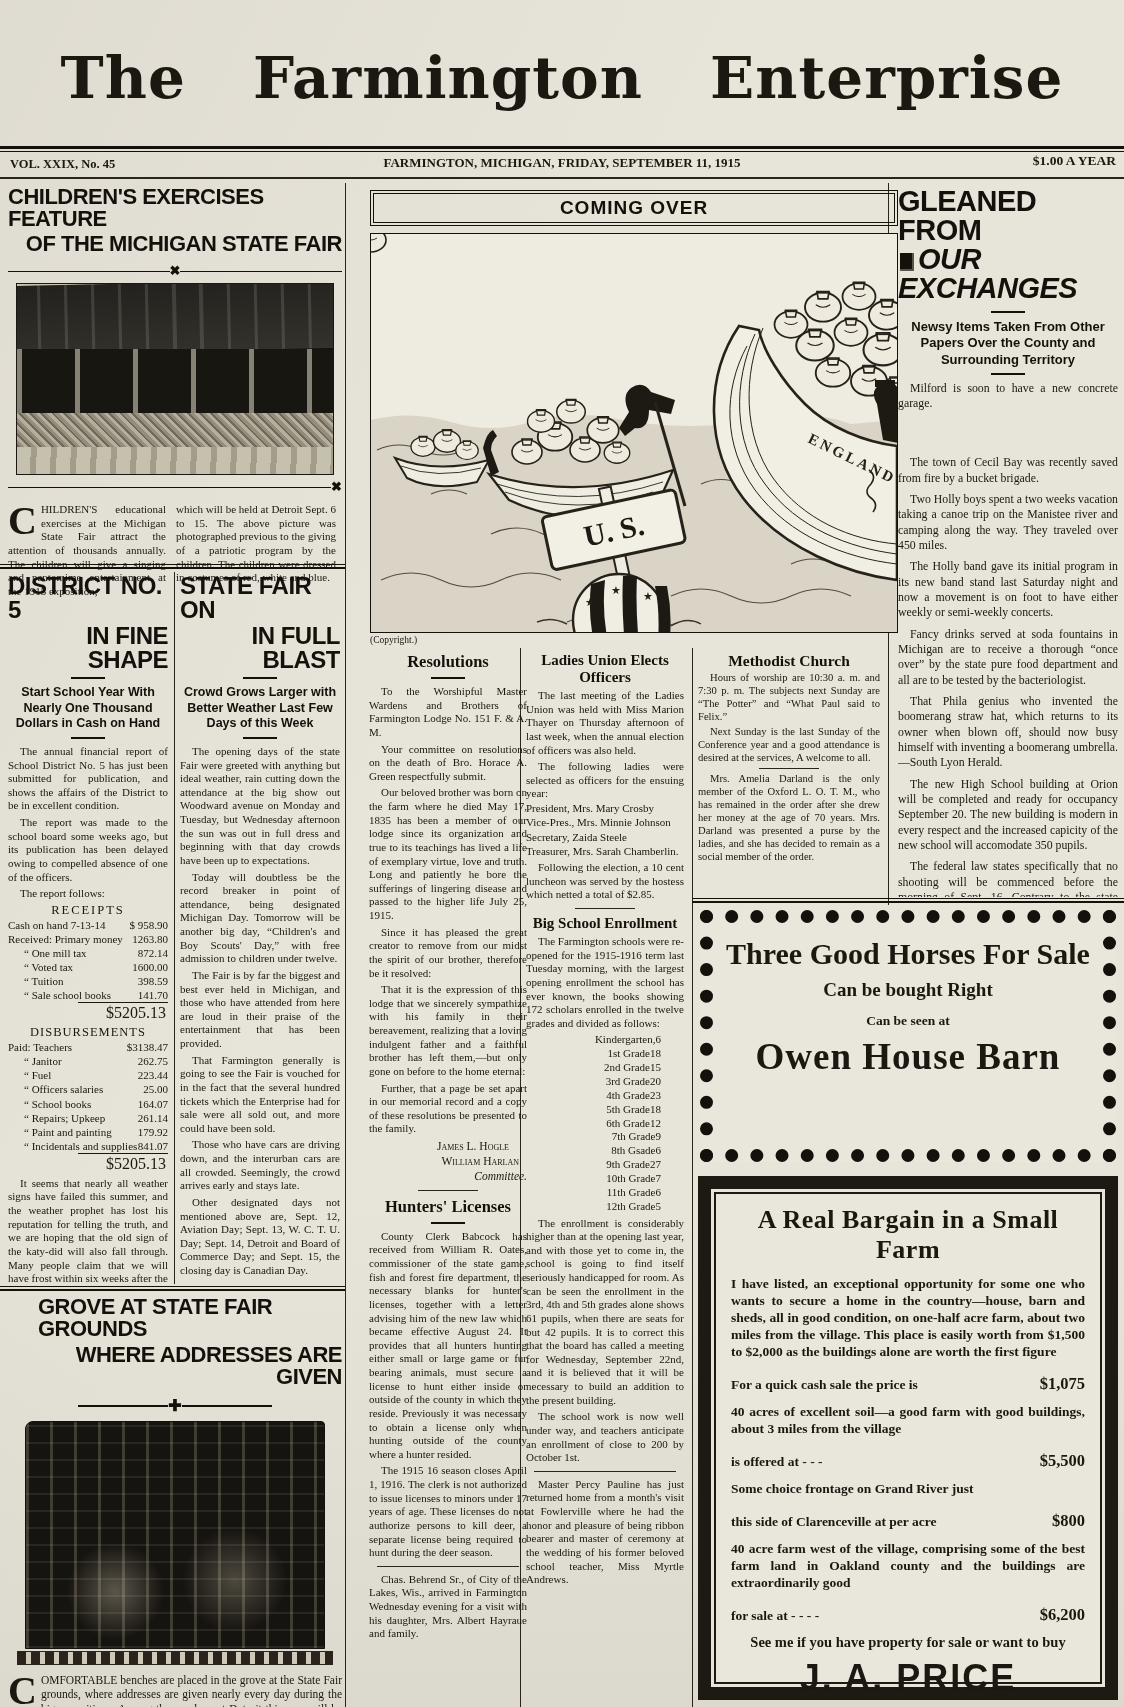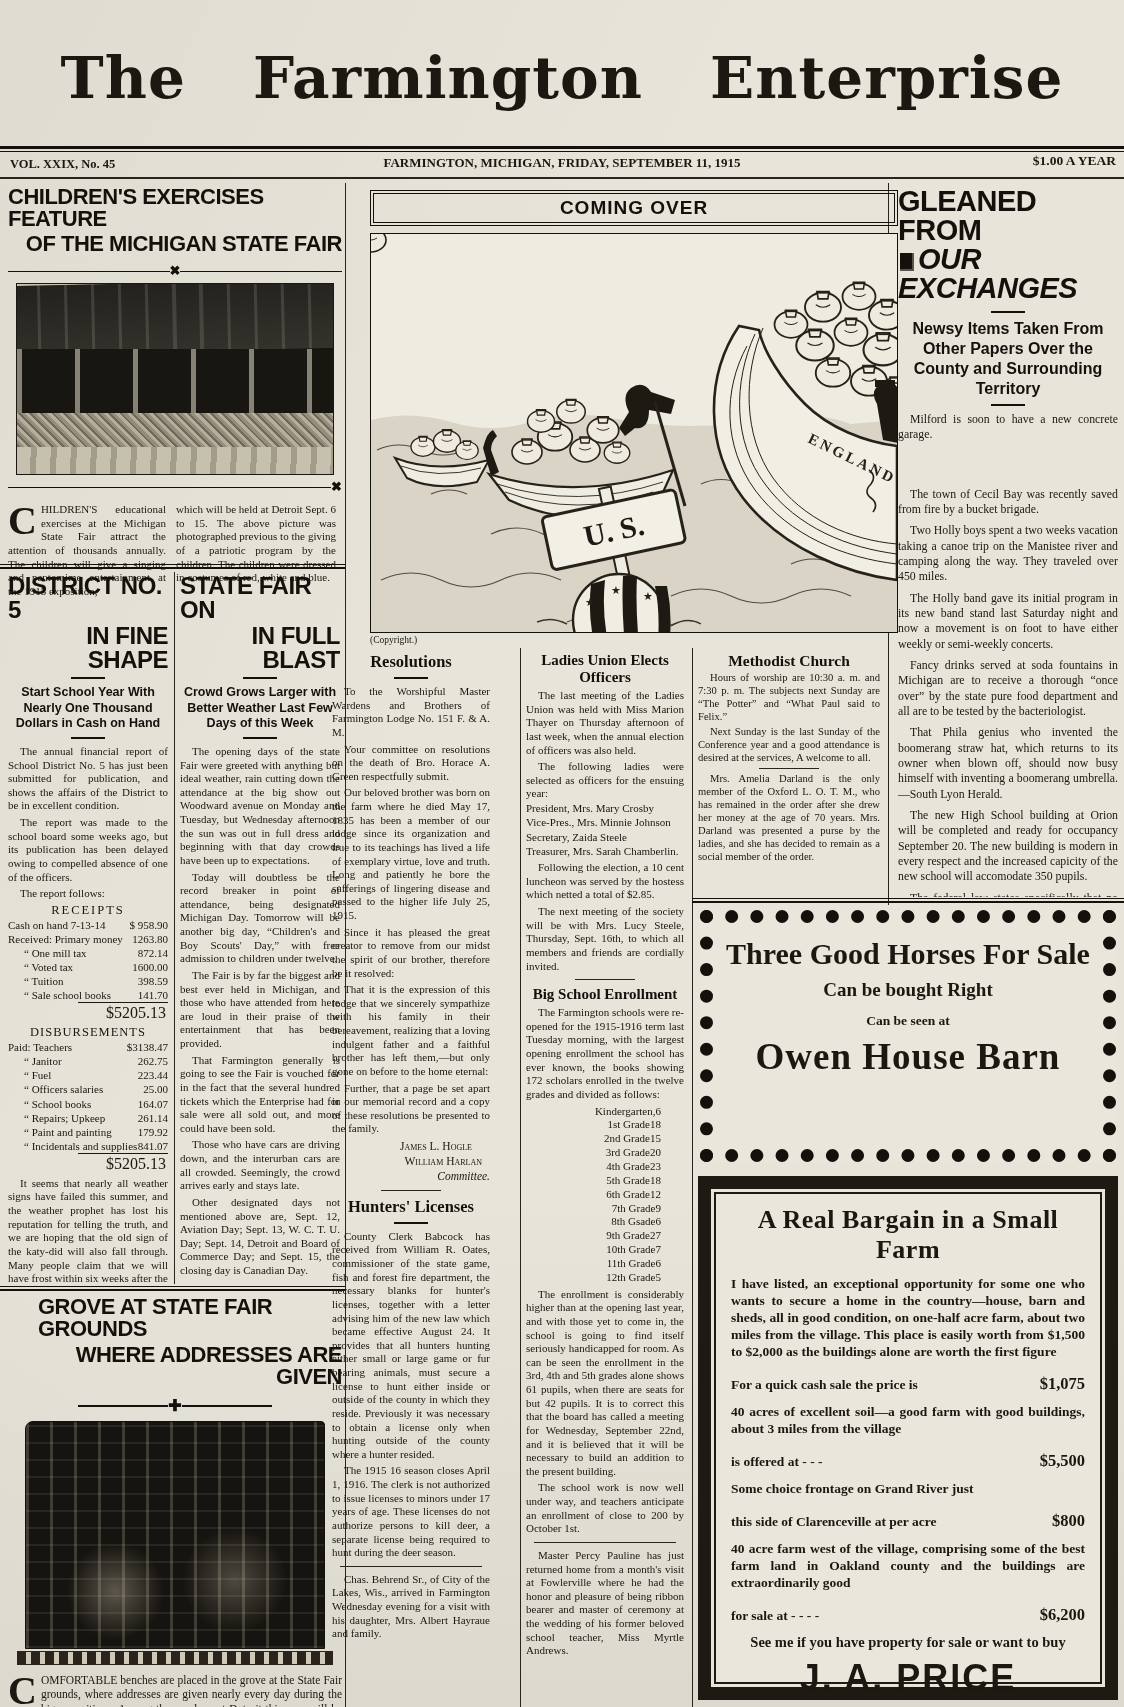--- a/index.html
+++ b/index.html
@@ -322,21 +322,21 @@
           <text x="272" y="366" font-size="11" fill="#26211a">★</text>
           <path d="M196,390 q-16,-8 -30,-2 M300,392 q16,-10 30,-2" stroke="#3b352a" stroke-width="1.4" fill="none"></path>
         </g>
 
         <path d="M498,236 q8,6 2,14 q-8,8 0,14 q8,6 2,14" stroke="#26211a" stroke-width="1.6" fill="none"></path>
       </svg>
     </div>
     <div class="copyright">(Copyright.)</div>
   </div>
 
-  <div class="abs" style="left:332px; top:652px; width:158px; height:1050px; overflow:hidden;">
+  <div class="abs" style="left:369px; top:652px; width:158px; height:1050px; overflow:hidden;">
     <div class="serifhead">Resolutions</div>
     <div class="divider"></div>
     <p class="body j indent para">To the Worshipful Master Wardens and Brothers of Farmington Lodge No. 151 F. &amp; A. M.</p>
     <p class="body j indent para">Your committee on resolutions on the death of Bro. Horace A. Green respectfully submit.</p>
     <p class="body j indent para">Our beloved brother was born on the farm where he died May 17, 1835 has been a member of our lodge since its organization and true to its teachings has lived a life of exemplary virtue, love and truth. Long and patiently he bore the sufferings of lingering disease and passed to the higher life July 25, 1915.</p>
     <p class="body j indent para">Since it has pleased the great creator to remove from our midst the spirit of our brother, therefore be it resolved:</p>
     <p class="body j indent para">That it is the expression of this lodge that we sincerely sympathize with his family in their bereavement, realizing that a loving indulgent father and a faithful brother has left them,—but only gone on before to the home eternal:</p>
     <p class="body j indent para">Further, that a page be set apart in our memorial record and a copy of these resolutions be presented to the family.</p>
     <div class="sig">James L. Hogle</div>
     <div class="sig" style="padding-right:8px;">William Harlan</div>
@@ -352,21 +352,20 @@
 
   <div class="abs" style="left:526px; top:652px; width:158px; height:1050px; overflow:hidden;">
     <div class="serifhead" style="font-size:15px;">Ladies Union Elects Officers</div>
     <p class="body j indent para" style="margin-top:3px;">The last meeting of the Ladies Union was held with Miss Marion Thayer on Thursday afternoon of last week, when the annual election of officers was also held.</p>
     <p class="body j indent">The following ladies were selected as officers for the ensuing year:</p>
     <div class="officer-line">President, Mrs. Mary Crosby</div>
     <div class="officer-line">Vice-Pres., Mrs. Minnie Johnson</div>
     <div class="officer-line">Secretary, Zaida Steele</div>
     <div class="officer-line">Treasurer, Mrs. Sarah Chamberlin.</div>
     <p class="body j indent para" style="margin-top:3px;">Following the election, a 10 cent luncheon was served by the hostess which netted a total of $2.85.</p>
-    <p class="body j indent para">The next meeting of the society will be with Mrs. Lucy Steele, Thursday, Sept. 16th, to which all members and friends are cordially invited.</p>
     <div class="rule-short"></div>
     <div class="serifhead" style="font-size:15px;">Big School Enrollment</div>
     <p class="body j indent para" style="margin-top:3px;">The Farmington schools were re-opened for the 1915-1916 term last Tuesday morning, with the largest opening enrollment the school has ever known, the books showing 172 scholars enrolled in the twelve grades and divided as follows:</p>
     <div class="grade-row">
         <span>Kindergarten,</span>
         <span>6</span>
       </div>
     <div class="grade-row">
         <span>1st Grade</span>
         <span>18</span>
@@ -428,21 +427,21 @@
     <div class="rule-short" style="margin:4px auto;"></div>
     <p class="j indent" style="font-size:10.6px; line-height:1.22;">Mrs. Amelia Darland is the only member of the Oxford L. O. T. M., who has remained in the order after she drew her money at the age of 70 years.  Mrs. Darland was presented a purse by the ladies, and she has decided to remain as a social member of the order.</p>
   </div>
 
   <div class="abs" style="left:898px; top:183px; width:220px; height:714px; overflow:hidden;">
     <div class="hl" style="font-size:29px; margin-top:4px;">
       <span class="l1">GLEANED FROM</span>
       <span class="l1" style="font-style:italic;"><span class="sq-ornament"></span><span>OUR EXCHANGES</span></span>
     </div>
     <div class="divider" style="margin-top:8px;"></div>
-    <div class="subhead" style="font-size:16px;">Newsy Items Taken From Other Papers Over the County and Surrounding Territory</div>
+    <div class="subhead" style="font-size:13px;">Newsy Items Taken From Other Papers Over the County and Surrounding Territory</div>
     <div class="divider"></div>
     <p class="bodyR j indent" style="margin-bottom:6px;">Milford is soon to have a new concrete garage.</p>
     <p class="bodyR j indent" style="margin-bottom:6px;margin-top:44px;">The town of Cecil Bay was recently saved from fire by a bucket brigade.</p>
     <p class="bodyR j indent" style="margin-bottom:6px;">Two Holly boys spent a two weeks vacation taking a canoe trip on the Manistee river and camping along the way.  They traveled over 450 miles.</p>
     <p class="bodyR j indent" style="margin-bottom:6px;">The Holly band gave its initial program in its new band stand last Saturday night and now a movement is on foot to have either weekly or semi-weekly concerts.</p>
     <p class="bodyR j indent" style="margin-bottom:6px;">Fancy drinks served at soda fountains in Michigan are to receive a thorough “once over” by the state pure food department and all are to be tested by the bacteriologist.</p>
     <p class="bodyR j indent" style="margin-bottom:6px;">That Phila genius who invented the boomerang straw hat, which returns to its owner when blown off, should now busy himself with inventing a boomerang umbrella.—South Lyon Herald.</p>
     <p class="bodyR j indent" style="margin-bottom:6px;">The new High School building at Orion will be completed and ready for occupancy September 20. The new building is modern in every respect and the increased capicity of the new school will accomodate 350 pupils.</p>
     <p class="bodyR j indent">The federal law states specifically that no shooting will be commenced before the morning of Sept. 16.  Contrary to the state laws which declare the hunting season on waterfowl open Sept. 1, the federal laws supercede those of the state.</p>
   </div>

